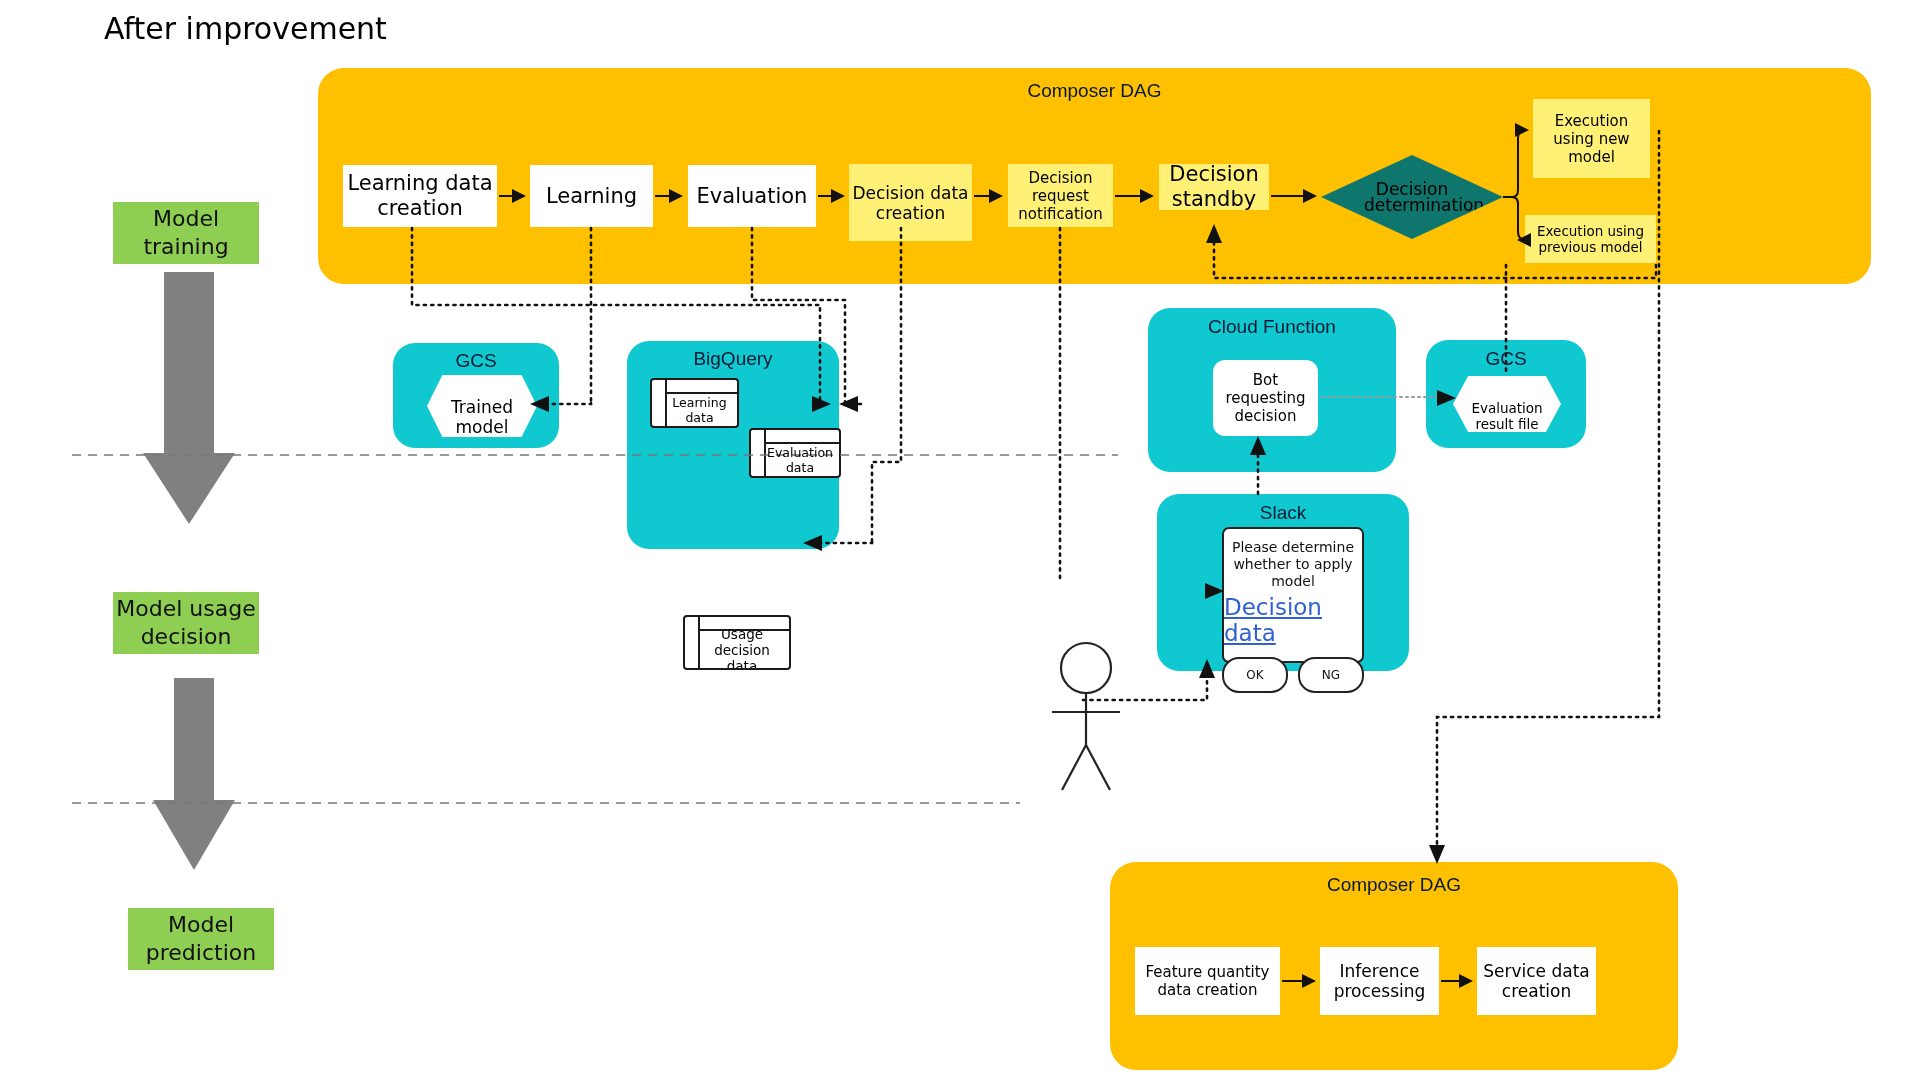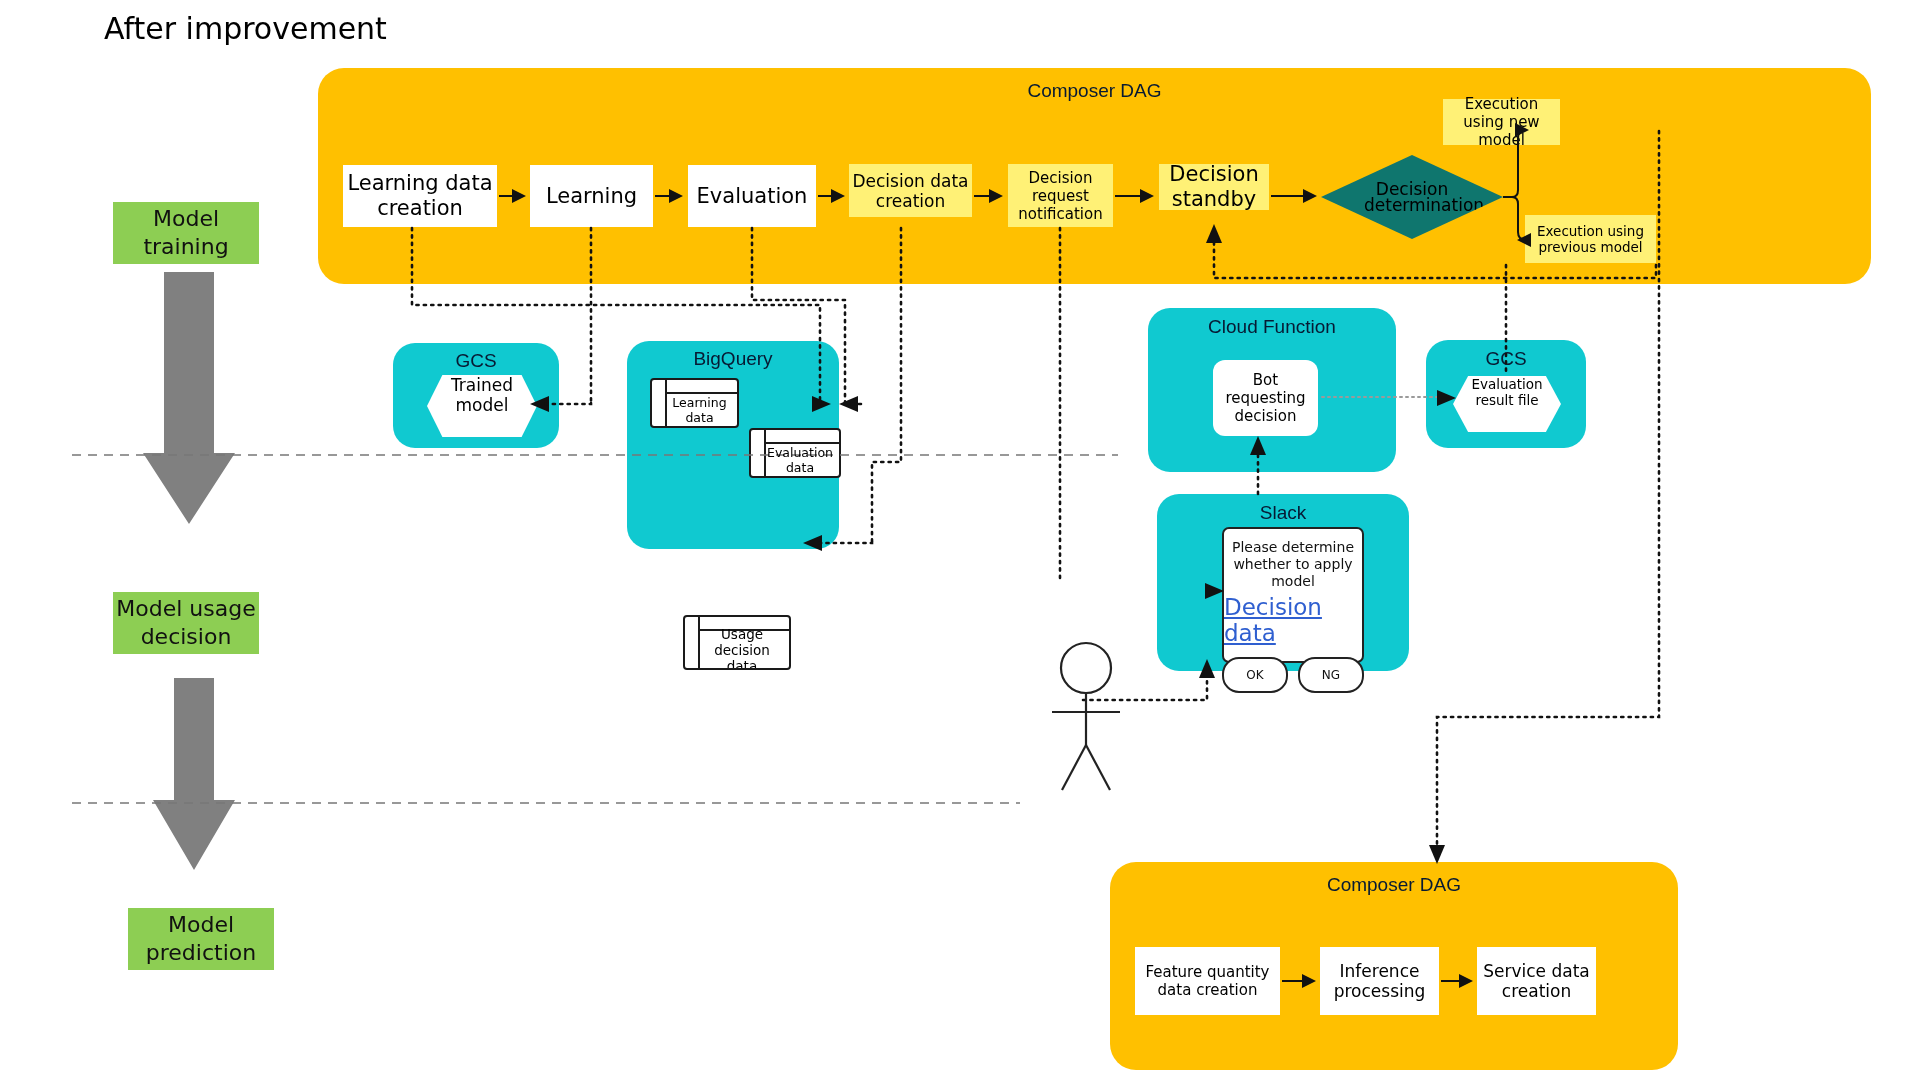--- a/index.html
+++ b/index.html
@@ -54,21 +54,21 @@
     background:#0f766e;
     clip-path:polygon(50% 0,100% 50%,50% 100%,0 50%);
     display:flex;align-items:center;justify-content:center;text-align:center;
     font-size:17px;line-height:16px;color:#000;
   }
 
   
   .hexa{
     background:#ffffff;
     clip-path:polygon(14% 0,86% 0,100% 50%,86% 100%,14% 100%,0 50%);
-    display:flex;align-items:flex-start;justify-content:center;text-align:center;
+    display:flex;align-items:flex-end;justify-content:center;text-align:center;
     color:#000;
   }
 
   
   .dbbox{
     background:#ffffff;border:2px solid #1a1a1a;border-radius:4px;
     display:flex;align-items:center;justify-content:center;text-align:center;
     color:#000;position:relative;overflow:hidden;
   }
   .dbbox:before{
@@ -121,33 +121,33 @@
 
   <div class="abs node white n18" style="left:343px;top:165px;width:154px;height:62px;">
     <span>Learning data creation</span>
   </div>
   <div class="abs node white n18" style="left:530px;top:165px;width:123px;height:62px;">
     <span>Learning</span>
   </div>
   <div class="abs node white n18" style="left:688px;top:165px;width:128px;height:62px;align-items:center;">
     <span>Evaluation</span>
   </div>
-  <div class="abs node ylw n16" style="left:849px;top:164px;width:123px;height:53px;">
+  <div class="abs node ylw n16" style="left:849px;top:164px;width:123px;height:77px;">
     <span>Decision data creation</span>
   </div>
   <div class="abs node ylw n14" style="left:1008px;top:164px;width:105px;height:63px;">
     <span>Decision request notification</span>
   </div>
   <div class="abs node ylw n18" style="left:1159px;top:164px;width:110px;height:46px;">
     <span>Decision standby</span>
   </div>
   <div class="abs diamond" style="left:1321px;top:155px;width:182px;height:84px;">
     <span style="max-width:96px;">Decision determination</span>
   </div>
-  <div class="abs node ylw n14" style="left:1443px;top:99px;width:117px;height:46px;">
+  <div class="abs node ylw n14" style="left:1533px;top:99px;width:117px;height:79px;">
     <span>Execution using new model</span>
   </div>
   <div class="abs node ylw n13" style="left:1525px;top:215px;width:131px;height:48px;">
     <span>Execution using previous model</span>
   </div>
 
   <div class="abs panel-cyan" style="left:393px;top:343px;width:166px;height:105px;">
     <div class="panel-label" style="top:7px;">GCS</div>
   </div>
   <div class="abs hexa n16" style="left:427px;top:375px;width:110px;height:62px;">

